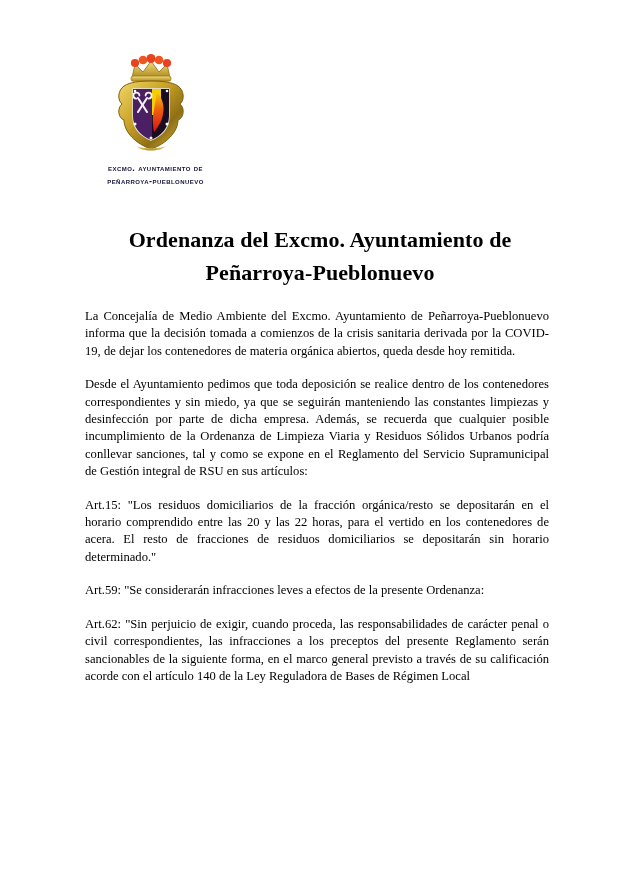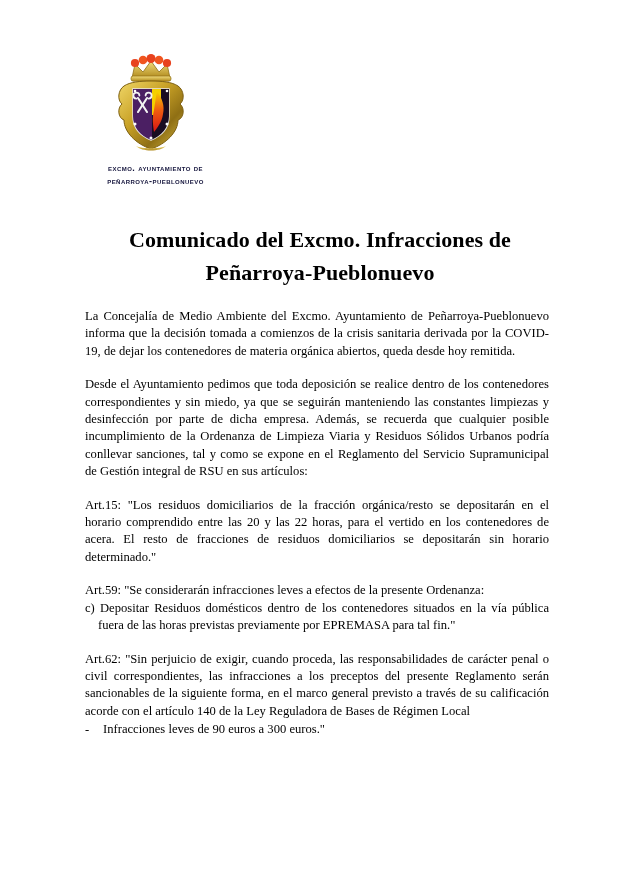--- a/index.html
+++ b/index.html
@@ -181,39 +181,35 @@
       </svg>
     </div>
 
     <div class="letterhead-caption">
       <span class="cap-line">Excmo. Ayuntamiento De</span>
       <span class="cap-line">Peñarroya-Pueblonuevo</span>
     </div>
   </div>
 
   <h1 class="doc-title">
-    <span class="tline">Comunicado del Excmo. Infracciones de</span>
+    <span class="tline">Ordenanza del Excmo. Ayuntamiento de</span>
     <span class="tline">Peñarroya-Pueblonuevo</span>
   </h1>
 
   <div class="body-block">
 
     <p class="para">La Concejalía de Medio Ambiente del Excmo. Ayuntamiento de Peñarroya-Pueblonuevo informa que la decisión tomada a comienzos de la crisis sanitaria derivada por la COVID-19, de dejar los contenedores de materia orgánica abiertos, queda desde hoy remitida.</p>
 
 
     <p class="para">Desde el Ayuntamiento pedimos que toda deposición se realice dentro de los contenedores correspondientes y sin miedo, ya que se seguirán manteniendo las constantes limpiezas y desinfección por parte de dicha empresa. Además, se recuerda que cualquier posible incumplimiento de la Ordenanza de Limpieza Viaria y Residuos Sólidos Urbanos podría conllevar sanciones, tal y como se expone en el Reglamento del Servicio Supramunicipal de Gestión integral de RSU en sus artículos:</p>
 
     <p class="para">Art.15: "Los residuos domiciliarios de la fracción orgánica/resto se depositarán en el horario comprendido entre las 20 y las 22 horas, para el vertido en los contenedores de acera. El resto de fracciones de residuos domiciliarios se depositarán sin horario determinado."</p>
 
     <p class="para">
       <span class="sub-line">Art.59: "Se considerarán infracciones leves a efectos de la presente Ordenanza:</span>
-      <span class="indent-c">c) Depositar Residuos domésticos dentro de los contenedores situados en la vía pública fuera de las horas previstas previamente por EPREMASA para tal fin."</span>
     </p>
 
     <p class="para">
       <span class="sub-line">Art.62: "Sin perjuicio de exigir, cuando proceda, las responsabilidades de carácter penal o civil correspondientes, las infracciones a los preceptos del presente Reglamento serán sancionables de la siguiente forma, en el marco general previsto a través de su calificación acorde con el artículo 140 de la Ley Reguladora de Bases de Régimen Local</span>
-      <span class="dash-item">
-        <span class="dash">-</span><span>Infracciones leves de 90 euros a 300 euros."</span>
-      </span>
     </p>
 
   </div>
 </div>
 
 </body></html>

